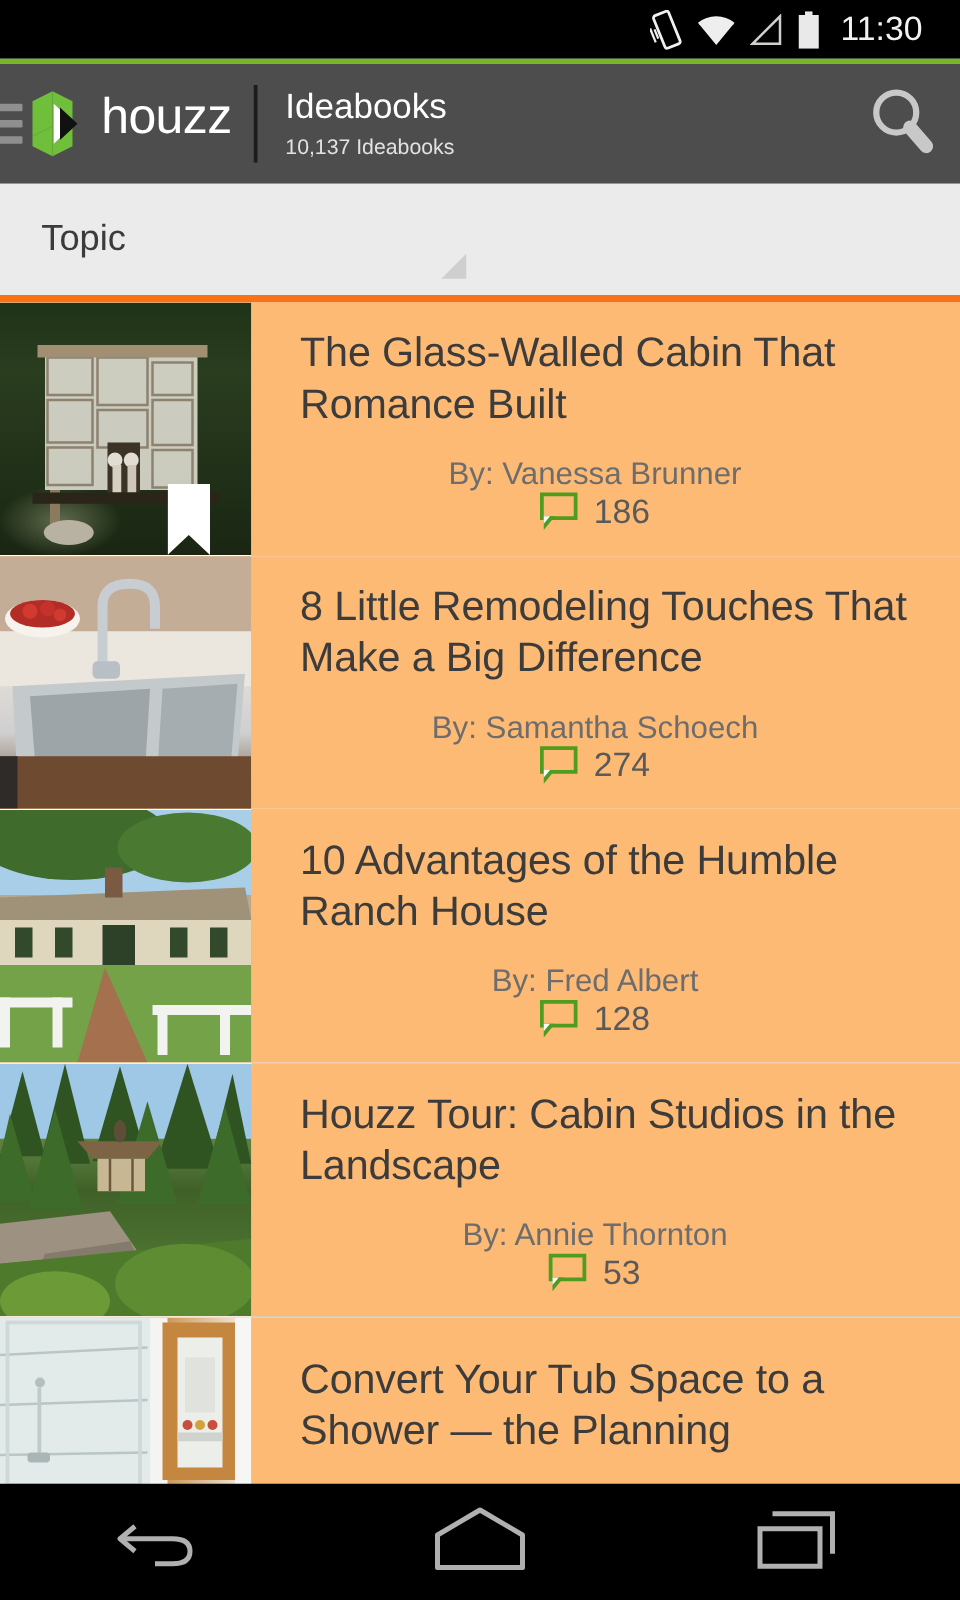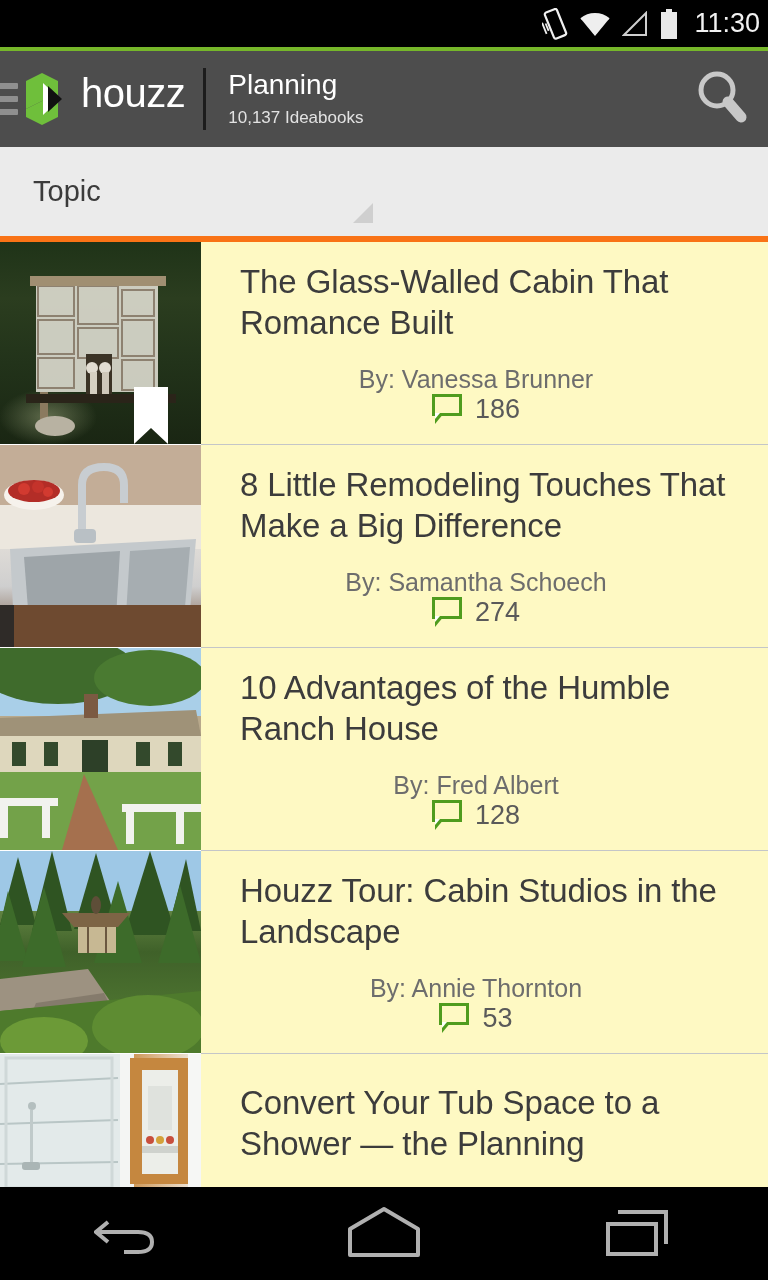--- a/index.html
+++ b/index.html
@@ -8,21 +8,21 @@
     font-family:"Liberation Sans", sans-serif;
     background:#ffffff;
     overflow:hidden;
     position:relative;
   }
 
   
   #status-bar{
     height:47px; background:#000000;
     display:flex; align-items:center; justify-content:flex-end;
-    padding-right:8px; gap:11px;
+    padding-right:30px; gap:11px;
   }
   #status-bar .sicon{ display:flex; align-items:center; }
   #status-clock{
     color:#f2f2f2; font-size:27px; letter-spacing:0px;
     font-family:"Liberation Sans", sans-serif; margin-left:4px;
   }
 
   
   #accent-line{ height:4px; background:#76b72a; }
 
@@ -59,21 +59,21 @@
   #filter-label{ color:#3b3b3b; font-size:29px; margin-left:33px; }
   #filter-caret{
     position:absolute; left:353px; top:56px;
     width:0;height:0; border-left:20px solid transparent;
     border-bottom:20px solid #cfcfcf;
   }
 
   
   #ideabook-list{ background:#ffffff; }
   .row{
-    display:flex; position:relative; height:202px; background:#fef9c3;
+    display:flex; position:relative; height:202px; background:#fdba74;
     overflow:hidden;
   }
   .row-sep{ height:1px; background:#c4c6c8; margin-left:201px; }
   .thumb-wrap{
     width:201px; height:202px; flex:0 0 201px; position:relative; overflow:hidden;
   }
   .thumb{ position:absolute; inset:0; }
   .bookmark-flag{
     position:absolute; right:33px; bottom:0px; width:34px; height:57px;
     background:#ffffff;
@@ -191,21 +191,21 @@
         <polygon points="19,12 19,44 36,28" fill="#ffffff"></polygon>
         <polygon points="24,15 24,41 38,28" fill="#111111"></polygon>
       </svg>
     </span>
     <span id="logo-word">houzz</span>
   </div>
 
   <div id="header-divider"></div>
 
   <div id="header-titles">
-    <div id="header-title">Planning</div>
+    <div id="header-title">Ideabooks</div>
     <div id="header-subtitle">10,137 Ideabooks</div>
   </div>
 
   <div id="search-btn">
     <span>
       <svg width="56" height="58" viewBox="0 0 56 58">
         <circle cx="23" cy="22" r="16" fill="none" stroke="#c8c8c8" stroke-width="5"></circle>
         <line x1="34" y1="34" x2="47" y2="49" stroke="#c8c8c8" stroke-width="11" stroke-linecap="round"></line>
       </svg>
     </span>

